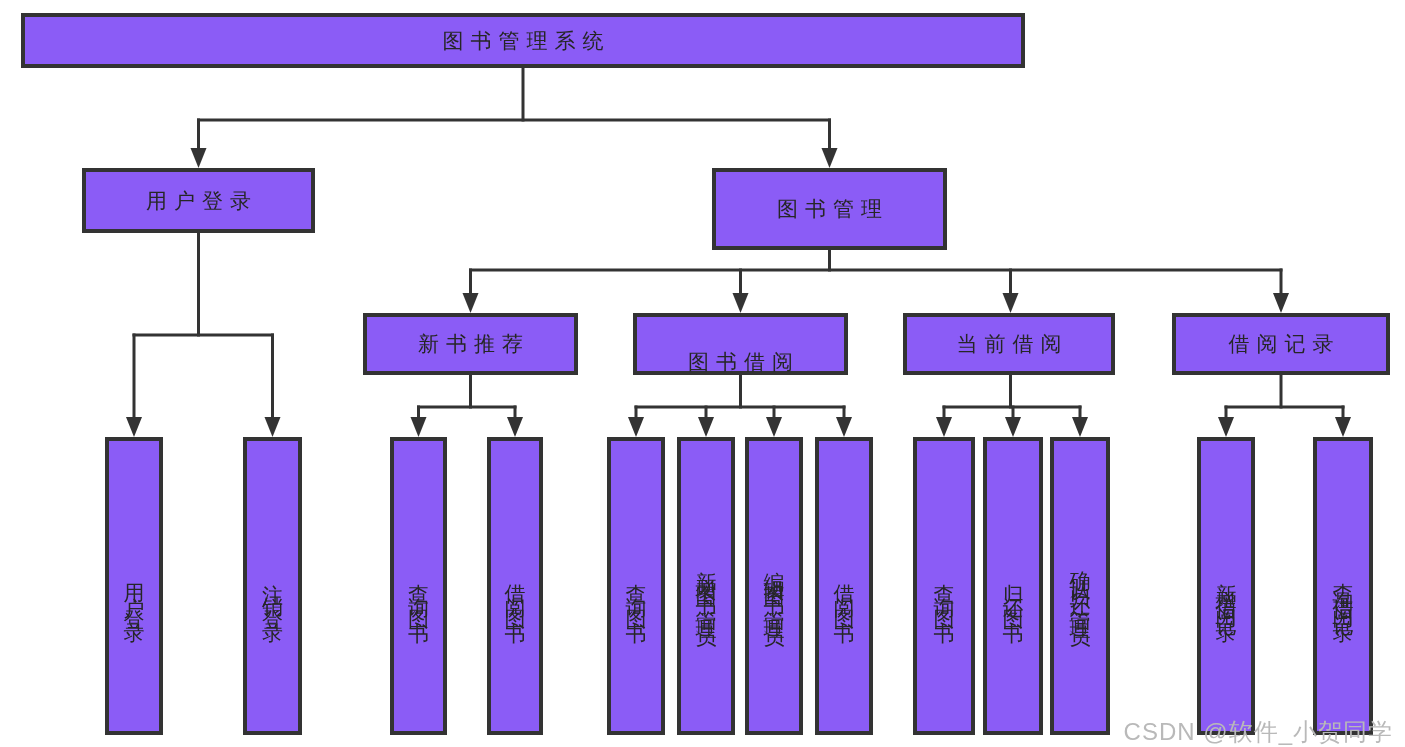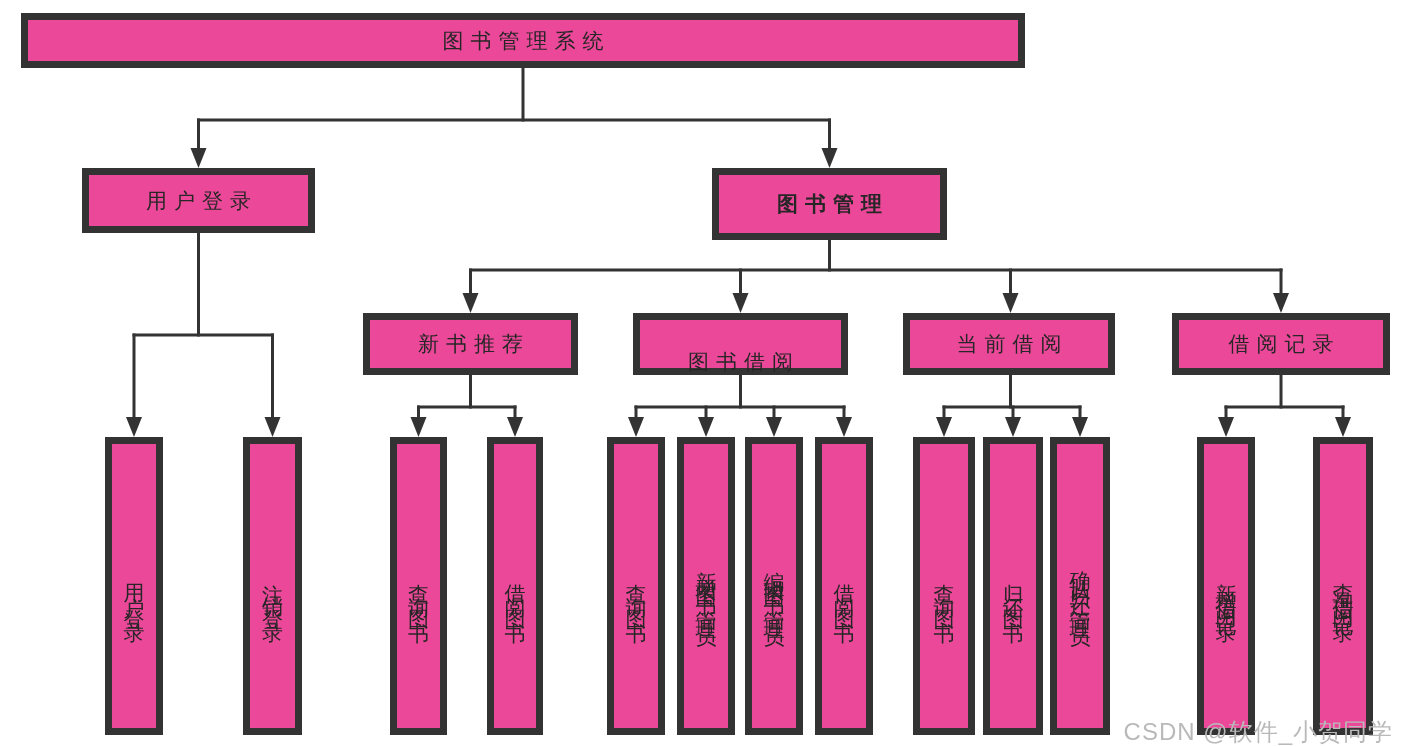--- a/index.html
+++ b/index.html
@@ -17,22 +17,22 @@
   }
   #edges {
     position: absolute;
     left: 0;
     top: 0;
     pointer-events: none;
   }
   .node {
     position: absolute;
     box-sizing: border-box;
-    border: 7px solid #c2410c;
-    background: #ec4899;
+    border: 4px solid #c2410c;
+    background: #8b5cf6;
     display: flex;
     align-items: center;
     justify-content: center;
   }
   .node-label {
     color: #262626;
     font-size: 21px;
     white-space: nowrap;
   }
   .node-h .node-label {
@@ -112,21 +112,21 @@
       <polygon points="1335,417 1351,417 1343,437" fill="#333333"></polygon>
     </svg>
 
   <div class="watermark" style="color: rgb(185, 185, 185);">CSDN @软件_小贺同学</div>
 <div class="node node-h" style="left: 21px; top: 13px; width: 1004px; height: 55px; border-color: rgb(51, 51, 51);">
       <span class="node-label" style="color: rgb(38, 38, 38);">图书管理系统</span>
     </div>
     <div class="node node-h" style="left: 82px; top: 168px; width: 233px; height: 65px; border-color: rgb(51, 51, 51);">
       <span class="node-label" style="color: rgb(38, 38, 38);">用户登录</span>
     </div>
-    <div class="node node-h" style="left: 712px; top: 168px; width: 235px; height: 72px; border-color: rgb(51, 51, 51); font-weight: bold;">
+    <div class="node node-h" style="left: 712px; top: 168px; width: 235px; height: 82px; border-color: rgb(51, 51, 51);">
       <span class="node-label" style="color: rgb(38, 38, 38);">图书管理</span>
     </div>
     <div class="node node-h" style="left: 363px; top: 313px; width: 215px; height: 62px; border-color: rgb(51, 51, 51);">
       <span class="node-label" style="color: rgb(38, 38, 38);">新书推荐</span>
     </div>
     <div class="node node-h" style="left: 633px; top: 313px; width: 215px; height: 62px; border-color: rgb(51, 51, 51);">
       <span class="node-label" style="color: rgb(38, 38, 38); margin-top: 36px;">图书借阅</span>
     </div>
     <div class="node node-h" style="left: 903px; top: 313px; width: 212px; height: 62px; border-color: rgb(51, 51, 51);">
       <span class="node-label" style="color: rgb(38, 38, 38);">当前借阅</span>

